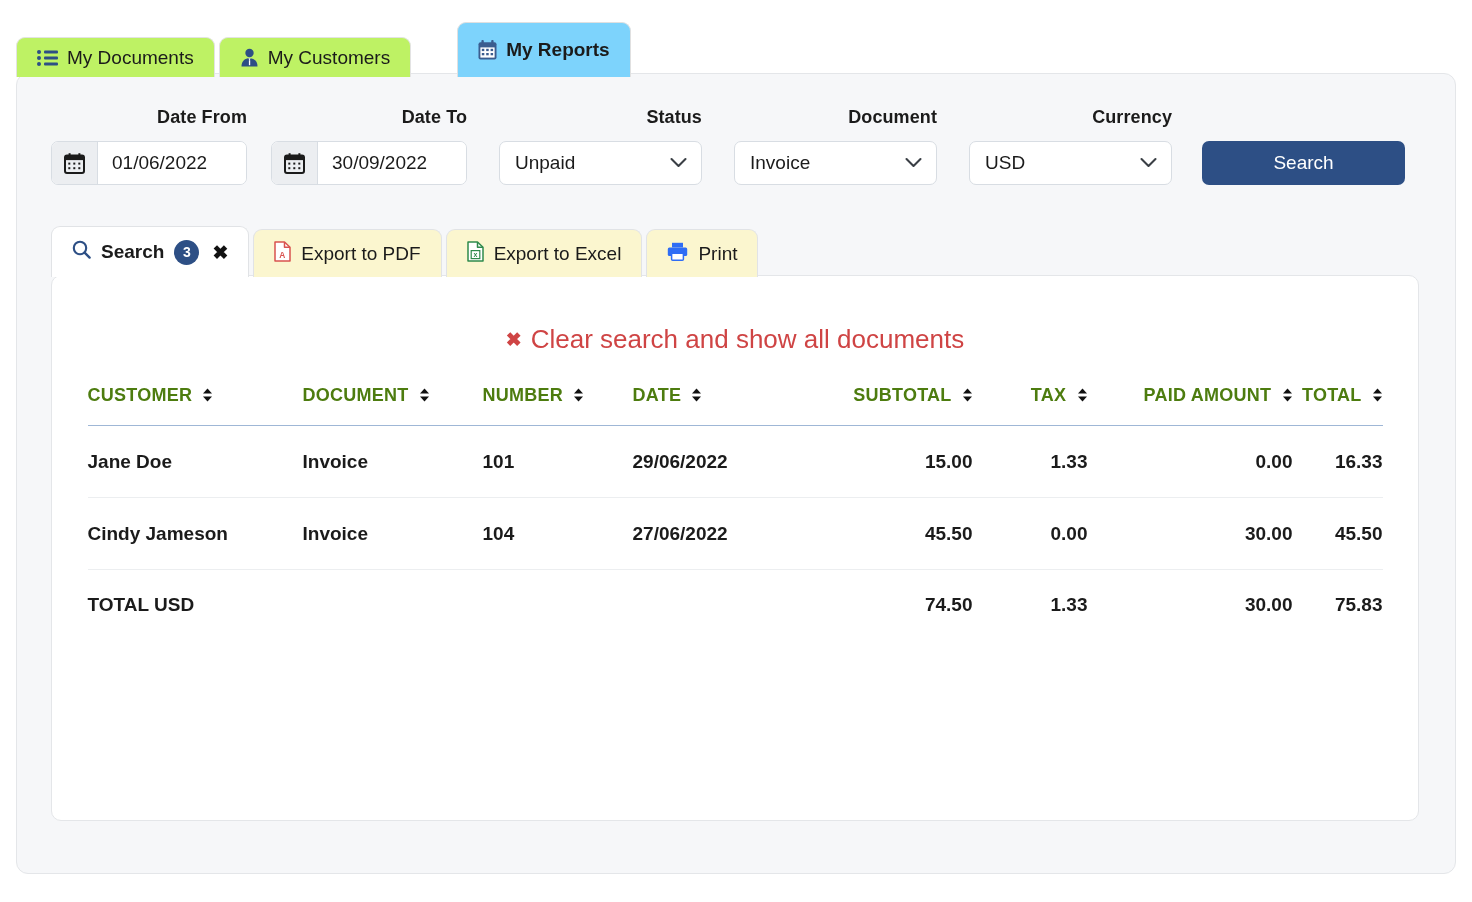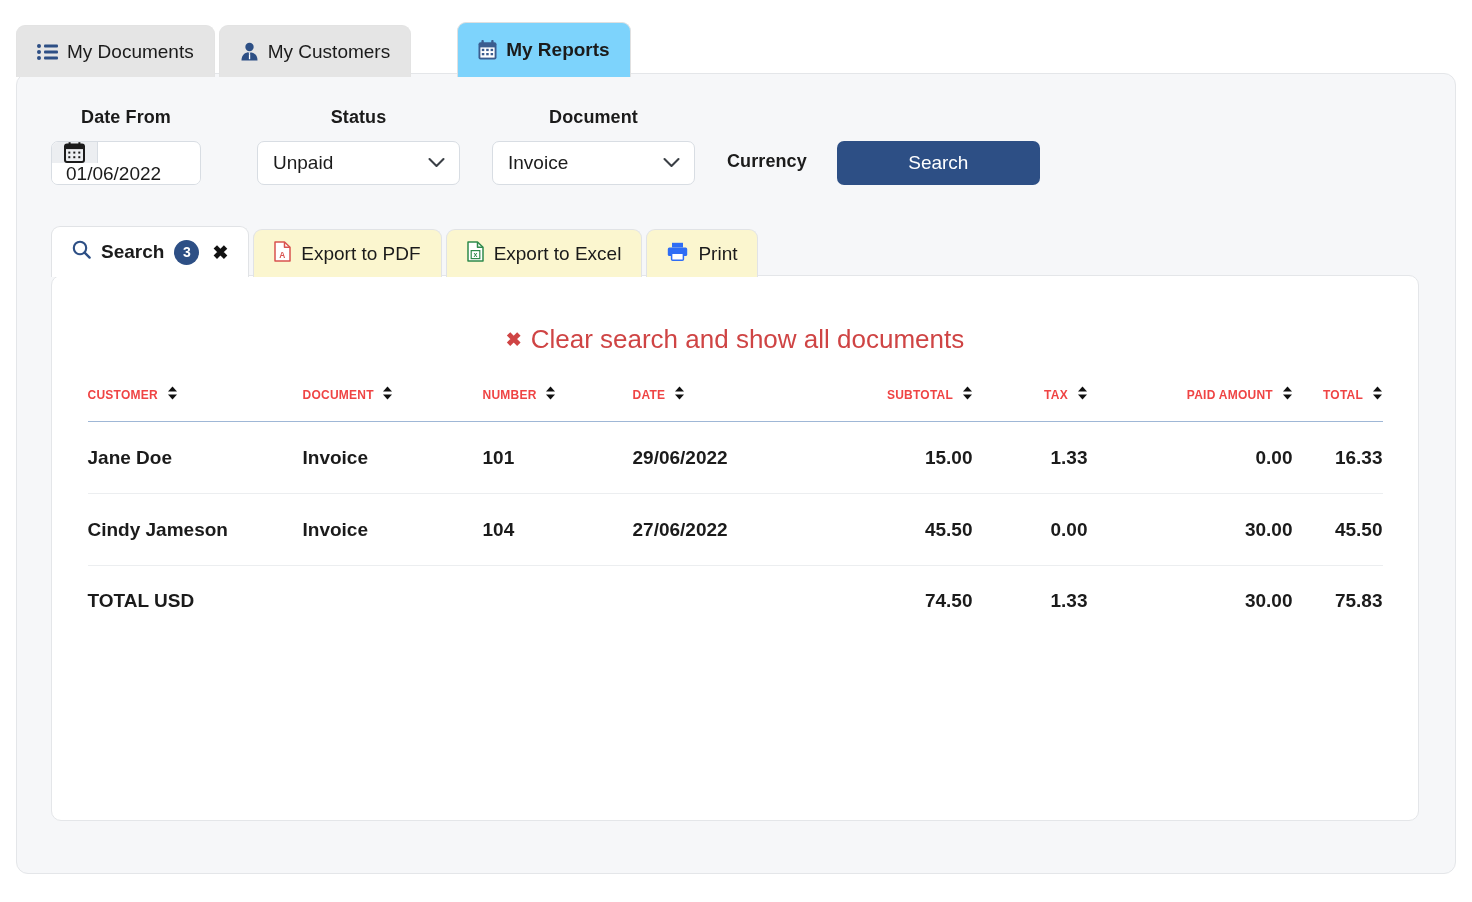--- a/index.html
+++ b/index.html
@@ -22,26 +22,26 @@
     position: absolute;
     left: 16px; top: 22px;
     display: flex;
     align-items: flex-end;
     z-index: 3;
   }
   .nav-tab {
     display: flex;
     align-items: center;
     gap: 9px;
-    height: 52px;
+    height: 40px;
     padding: 0 20px 0 20px;
     border: 1px solid #e3e3e3;
     border-bottom: none;
     border-radius: 9px 9px 0 0;
-    background: #e5e5e5;
+    background: #bef264;
     font-size: 19px;
     color: #1b1b1b;
     margin-right: 4px;
     white-space: nowrap;
     cursor: pointer;
   }
   .nav-tab.active {
     background: #7dd3fc;
     font-weight: bold;
     border-color: #e0e0e0;
@@ -63,37 +63,36 @@
   }
 
   
   .filters {
     position: absolute;
     left: 34px; top: 33px;
     display: flex;
     align-items: flex-end;
     gap: 0;
   }
-  .fgroup { display: flex; flex-direction: column; align-items: center; }
+  .fgroup { display: flex; flex-direction: column; align-items: flex-end; }
   .flabel {
     font-size: 18px;
     font-weight: bold;
     color: #1b1b1b;
     margin-bottom: 13px;
     letter-spacing: .1px;
   }
   .datewrap {
     display: flex;
     align-items: stretch;
     height: 44px;
     border: 1px solid #d8dde3;
     border-radius: 7px;
     background: #ffffff;
     overflow: hidden;
-    flex-direction: column;
   }
   .date-btn {
     width: 46px;
     display: flex;
     align-items: center;
     justify-content: center;
     background: #eceef1;
     border-right: 1px solid #d8dde3;
     cursor: pointer;
   }
@@ -223,23 +222,23 @@
   }
 
   
   table.rpt {
     margin: 30px auto 0 auto;
     width: 1295px;
     border-collapse: collapse;
     table-layout: fixed;
   }
   table.rpt th {
-    font-size: 12px;
-    font-weight: bold;
-    color: #ef4444;
+    font-size: 18px;
+    font-weight: bold;
+    color: #4d7c0f;
     letter-spacing: .25px;
     padding: 0 0 19px 0;
     border-bottom: 1px solid #9fb7d6;
     white-space: nowrap;
   }
   table.rpt td {
     font-size: 19px;
     color: #1b1b1b;
     padding: 25px 0 24px 0;
     border-bottom: 1px solid #eceef0;
@@ -347,20 +346,42 @@
                 <rect x="14.3" y="14.2" width="2" height="2"></rect>
               </g>
             </svg>
           </div>
           <div class="date-val">01/06/2022</div>
         </div>
       </div>
 
       <div class="gap-20"></div>
 
+      <div class="fgroup">
+        <div class="flabel">Date To</div>
+        <div class="datewrap">
+          <div class="date-btn">
+            <svg width="21" height="21" viewBox="0 0 21 21">
+              <rect x="1" y="2.5" width="19" height="17.5" rx="2" fill="none" stroke="#1b1b1b" stroke-width="2"></rect>
+              <rect x="1" y="2.5" width="19" height="4.6" fill="#1b1b1b"></rect>
+              <rect x="4.6" y="0.2" width="2" height="4" fill="#1b1b1b"></rect>
+              <rect x="14.4" y="0.2" width="2" height="4" fill="#1b1b1b"></rect>
+              <g fill="#1b1b1b">
+                <rect x="4.3" y="9.6" width="2" height="2"></rect>
+                <rect x="9.3" y="9.6" width="2" height="2"></rect>
+                <rect x="14.3" y="9.6" width="2" height="2"></rect>
+                <rect x="4.3" y="14.2" width="2" height="2"></rect>
+                <rect x="9.3" y="14.2" width="2" height="2"></rect>
+                <rect x="14.3" y="14.2" width="2" height="2"></rect>
+              </g>
+            </svg>
+          </div>
+          <div class="date-val">30/09/2022</div>
+        </div>
+      </div>
 
       <div class="gap-30"></div>
 
       <div class="fgroup">
         <div class="flabel">Status</div>
         <div class="selwrap w-status">
           <span>Unpaid</span>
           <span class="chev">
             <svg width="17" height="11" viewBox="0 0 17 11">
               <path d="M1.5 1.5 L8.5 8.5 L15.5 1.5" fill="none" stroke="#3a3f45" stroke-width="2.1" stroke-linecap="round" stroke-linejoin="round"></path>
@@ -380,20 +401,28 @@
               <path d="M1.5 1.5 L8.5 8.5 L15.5 1.5" fill="none" stroke="#3a3f45" stroke-width="2.1" stroke-linecap="round" stroke-linejoin="round"></path>
             </svg>
           </span>
         </div>
       </div>
 
       <div class="gap-30"></div>
 
       <div class="fgroup">
         <div class="flabel">Currency</div>
+        <div class="selwrap w-cur">
+          <span>USD</span>
+          <span class="chev">
+            <svg width="17" height="11" viewBox="0 0 17 11">
+              <path d="M1.5 1.5 L8.5 8.5 L15.5 1.5" fill="none" stroke="#3a3f45" stroke-width="2.1" stroke-linecap="round" stroke-linejoin="round"></path>
+            </svg>
+          </span>
+        </div>
       </div>
 
       <div class="gap-40"></div>
 
       <div class="fgroup">
         <button class="search-btn">Search</button>
       </div>
 
     </div>
 

